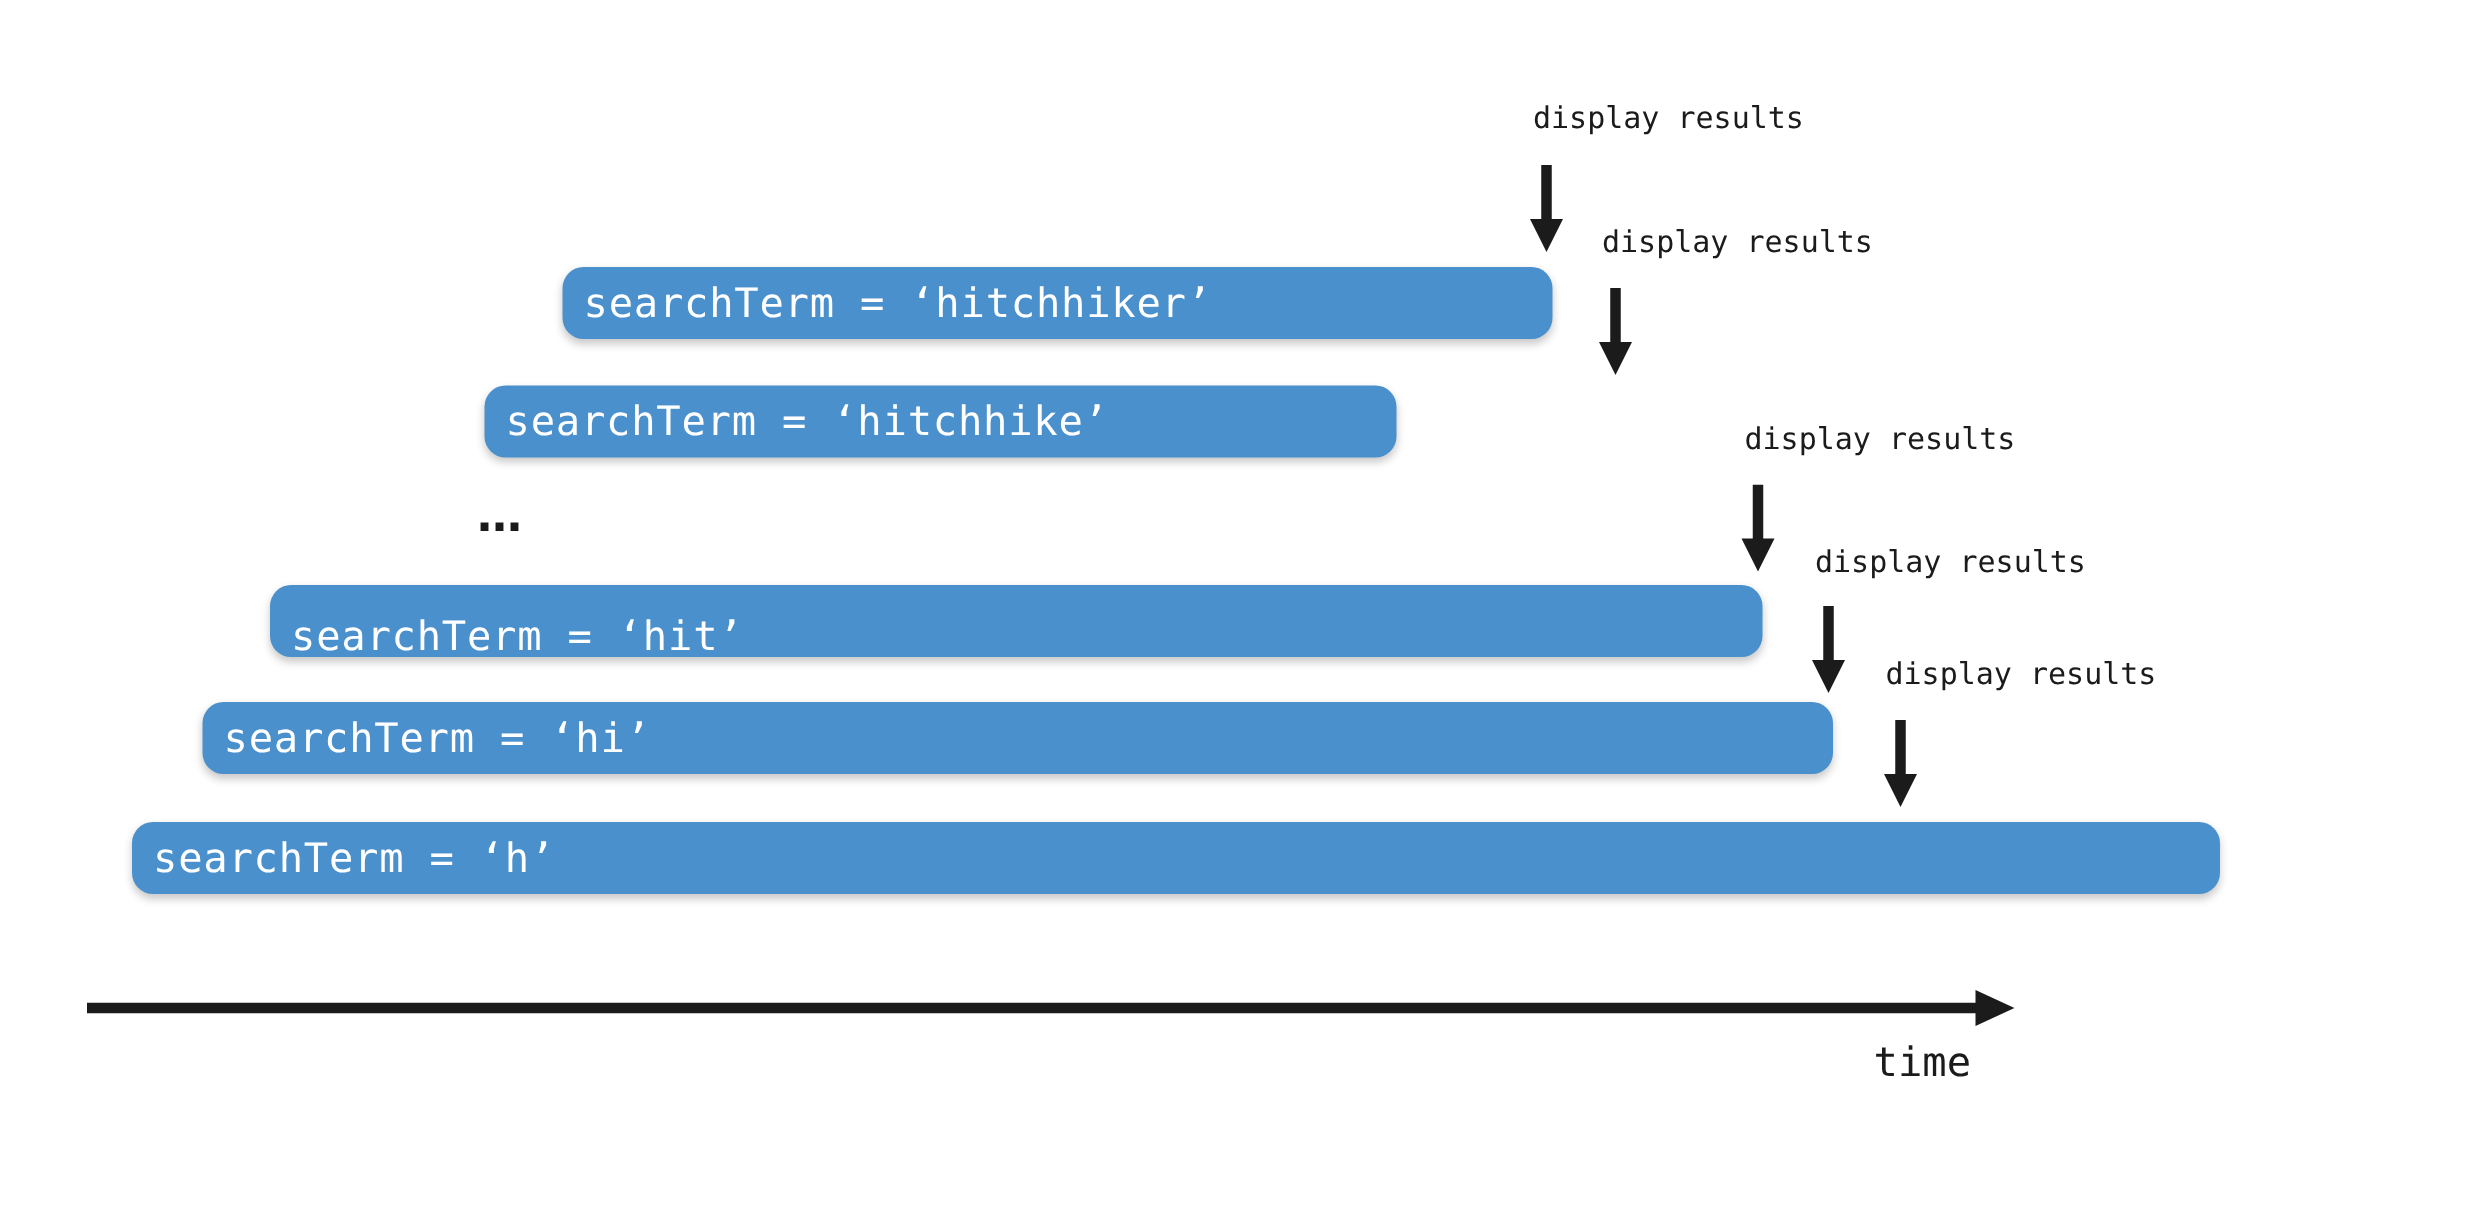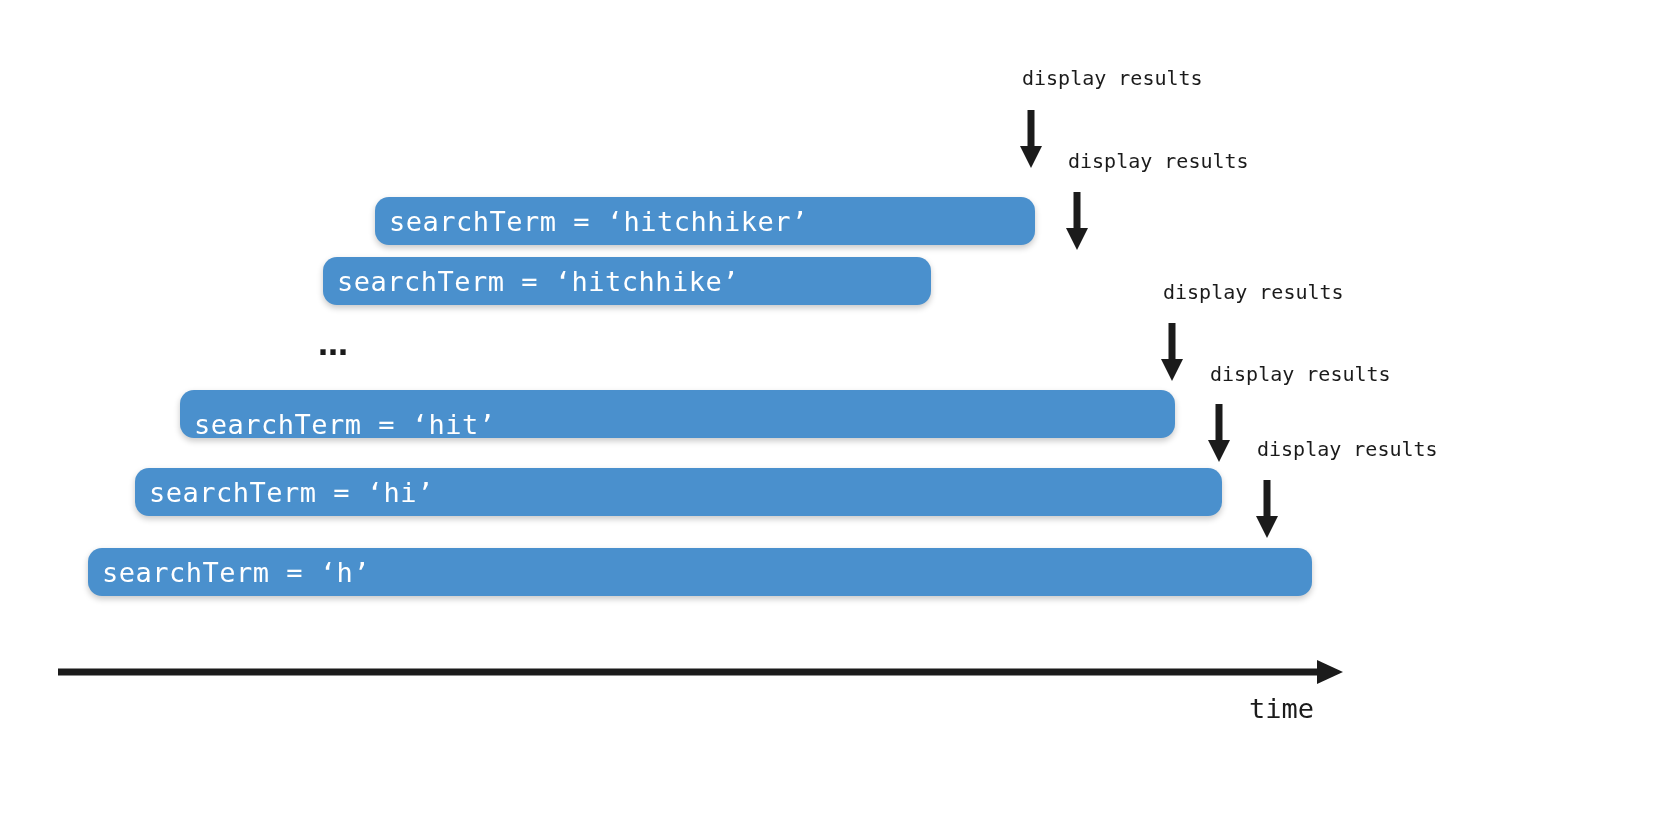--- a/index.html
+++ b/index.html
@@ -66,33 +66,33 @@
     line-height: 1;
     white-space: nowrap;
   }
 </style>
 </head>
 <body>
 
 <div id="canvas">
 
   <div id="bars-layer">
-      <div class="bar" style="left: 375px; top: 178px; width: 660px; background: rgb(74, 144, 205); margin-top: 19px;">
+      <div class="bar" style="left: 375px; top: 178px; width: 660px; background: rgb(74, 144, 205);">
         <span class="bar-label" style="color: rgb(255, 255, 255);">searchTerm = ‘hitchhiker’</span>
       </div>
       <div class="bar" style="left: 323px; top: 257px; width: 608px; background: rgb(74, 144, 205);">
         <span class="bar-label" style="color: rgb(255, 255, 255);">searchTerm = ‘hitchhike’</span>
       </div>
       <div class="bar" style="left: 180px; top: 390px; width: 995px; background: rgb(74, 144, 205); align-items: flex-end;">
         <span class="bar-label" style="color: rgb(255, 255, 255);">searchTerm = ‘hit’</span>
       </div>
       <div class="bar" style="left: 135px; top: 468px; width: 1087px; background: rgb(74, 144, 205);">
         <span class="bar-label" style="color: rgb(255, 255, 255); text-align: center;">searchTerm = ‘hi’</span>
       </div>
-      <div class="bar" style="left: 88px; top: 548px; width: 1224px; background: rgb(74, 144, 205);">
+      <div class="bar" style="left: 88px; top: 548px; width: 1392px; background: rgb(74, 144, 205);">
         <span class="bar-label" style="color: rgb(255, 255, 255);">searchTerm = ‘h’</span>
       </div>
     </div>
 
   <div class="ellipsis" style="left:318px; top:330px;">…</div>
 
   <div id="events-layer">
       <div class="event-label" style="left: 1022px; top: 68px; color: rgb(27, 27, 27);">display results</div>
       <div class="down-arrow" style="left: 1018px; top: 110px; height: 58px;"><svg width="26" height="58" viewBox="0 0 26 58">
           <line x1="13" y1="0" x2="13" y2="39" stroke="#1b1b1b" stroke-width="7"></line>

